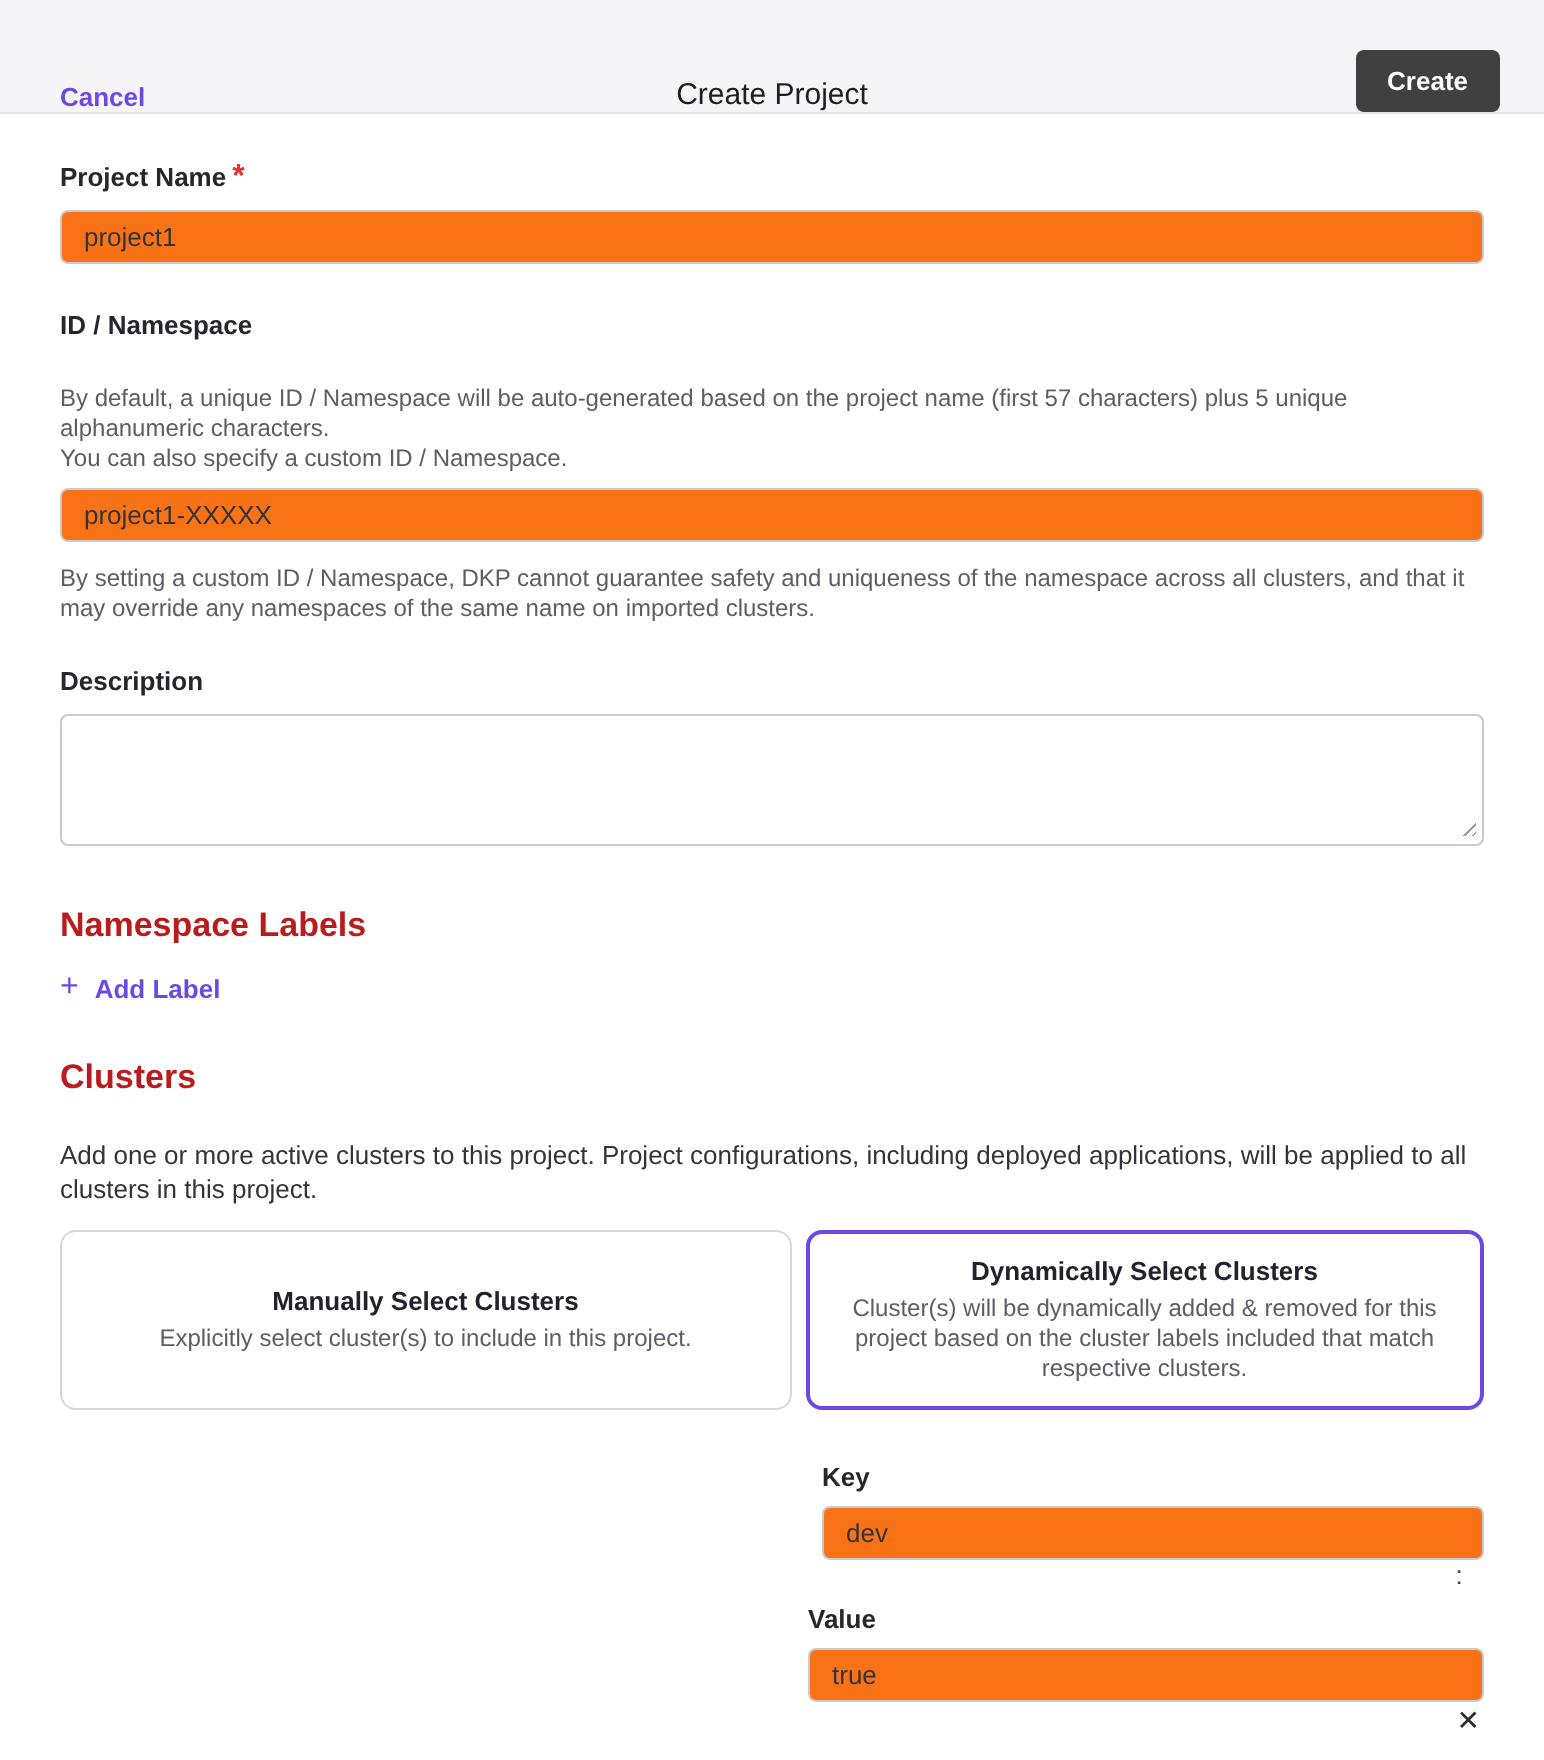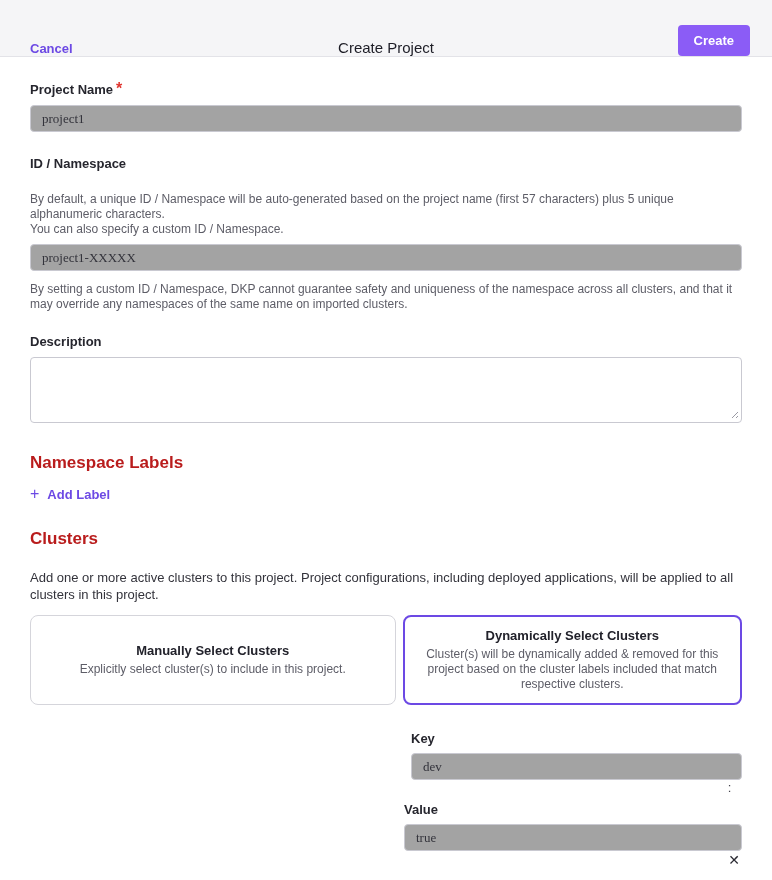--- a/index.html
+++ b/index.html
@@ -33,21 +33,21 @@
     position: absolute;
     left: 0; right: 0;
     text-align: center;
     font-size: 15px;
     font-weight: 400;
     color: #1d1d26;
     pointer-events: none;
   }
   .create-button {
     margin-left: auto;
-    background: #8b5cf6;
+    background: #404040;
     color: #ffffff;
     border: none;
     border-radius: 4px;
     font-family: inherit;
     font-size: 13px;
     font-weight: 700;
     padding: 8px 16px;
     cursor: pointer;
     z-index: 1;
   }
@@ -60,24 +60,24 @@
     display: inline-block;
   }
   .required { color: #e0352f; margin-left: 3px; font-weight: 600; }
   .text-input {
     display: block;
     width: 100%;
     height: 27px;
     border: 1px solid #c9c9d1;
     border-radius: 4px;
     padding: 0 11px;
-    font-family: Liberation Serif, serif;
+    font-family: Liberation Sans, sans-serif;
     font-size: 13px;
     color: #33333b;
-    background: #a3a3a3;
+    background: #f97316;
     margin-top: 7px;
     outline: none;
   }
   .helper {
     font-size: 12px;
     color: #5d5d67;
     line-height: 15px;
   }
   .mt22 { margin-top: 22px; }
   .mt20 { margin-top: 20px; }

